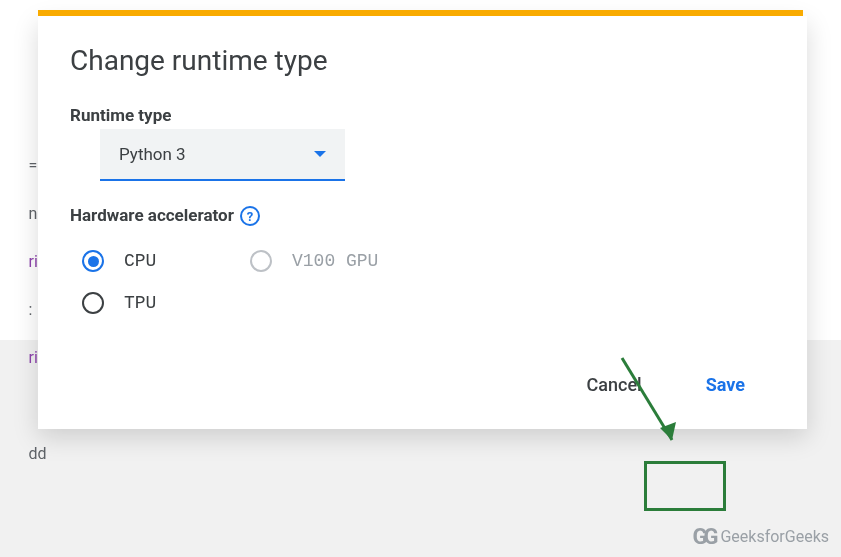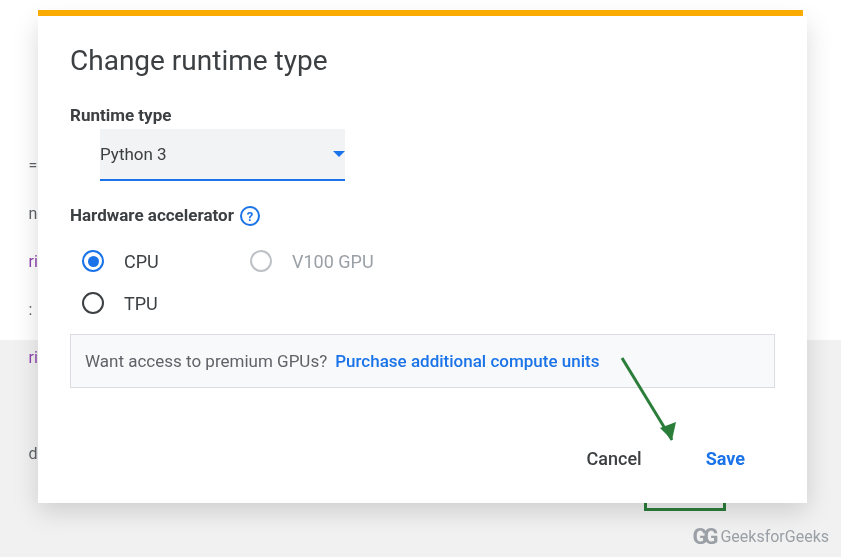--- a/index.html
+++ b/index.html
@@ -73,21 +73,21 @@
       display: flex;
       align-items: center;
       justify-content: space-between;
       width: 245px;
       height: 52px;
       background: #f1f3f4;
       border-bottom: 2px solid #1a73e8;
       margin-left: 30px;
       margin-top: 4px;
       margin-bottom: 24px;
-      padding: 0 0;
+      padding: 0 19px;
       cursor: pointer;
     }
     .dropdown-text {
       color: #3c4043;
       font-size: 17px;
     }
     .dropdown-arrow {
       width: 0;
       height: 0;
       border-left: 6px solid transparent;
@@ -149,20 +149,21 @@
     .radio-inner {
       width: 11px;
       height: 11px;
       border-radius: 50%;
       background: #1a73e8;
     }
     .radio-label {
       margin-left: 20px;
       font-size: 18px;
       color: #3c4043;
+      font-family: Liberation Mono, monospace;
     }
     .radio-label.disabled {
       color: #9aa0a6;
     }
     .oval-highlight {
       position: absolute;
       border: 3px solid #2b7d3a;
       border-radius: 50%;
       pointer-events: none;
     }
@@ -282,24 +283,20 @@
         </label>
       </div>
       <div class="radio-row">
         <label class="radio-item">
           <span class="radio-outer"></span>
           <span class="radio-label">TPU</span>
         </label>
       </div>
     </div>
 
-    <div class="info-box">
-      <span class="info-text">Want access to premium GPUs?</span>
-      <span class="info-link">Purchase additional compute units</span>
-    </div>
   </div>
 
   <div class="dialog-footer">
     <button class="btn btn-cancel">Cancel</button>
     <button class="btn btn-save">Save</button>
   </div>
 </div>
 
 <div class="oval-highlight" style="left:80px; top:232px; width:130px; height:47px;"></div>
 <div class="oval-highlight" style="left:212px; top:232px; width:145px; height:47px;"></div>

